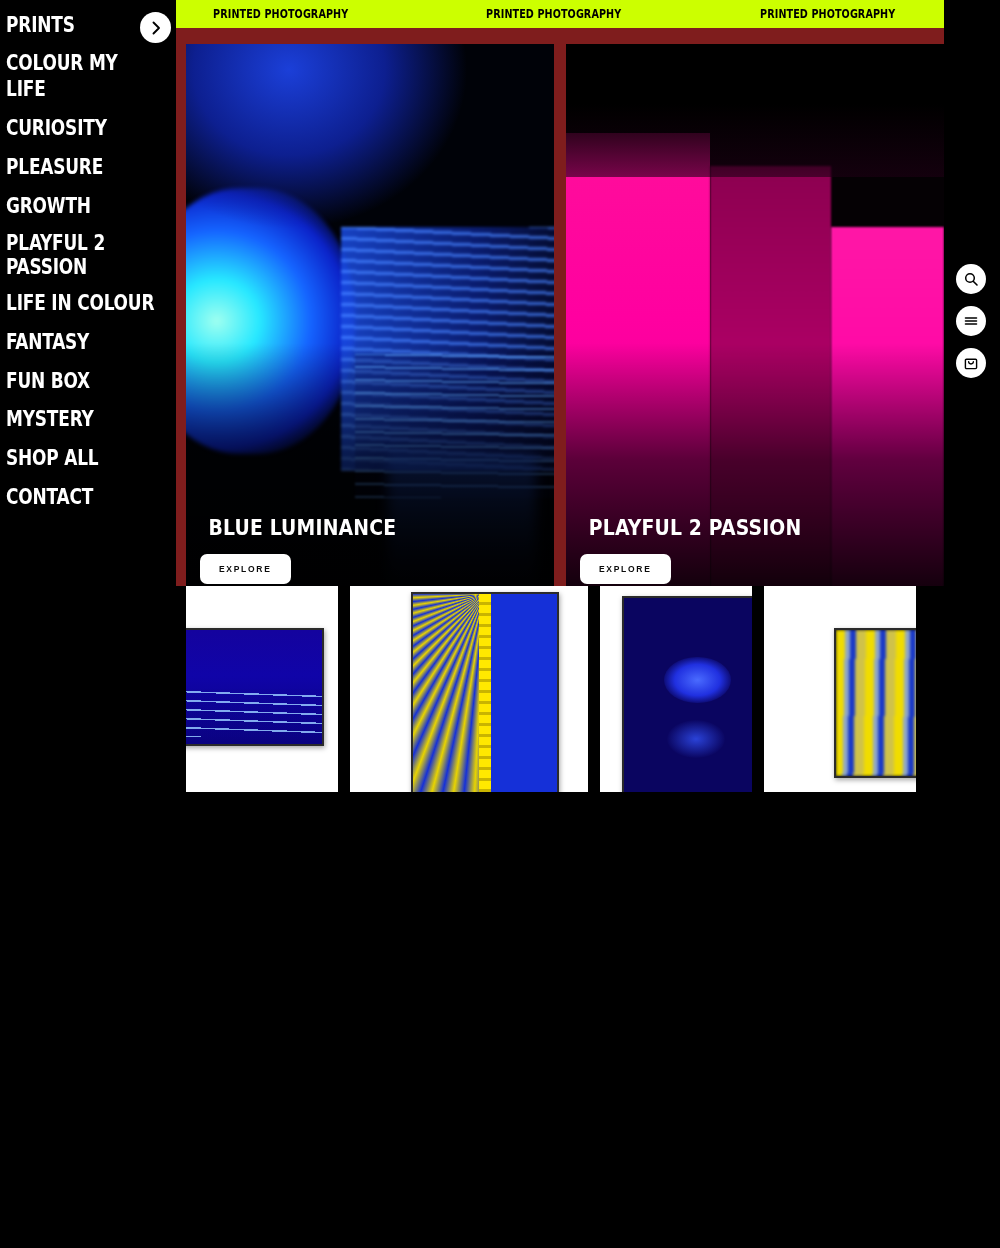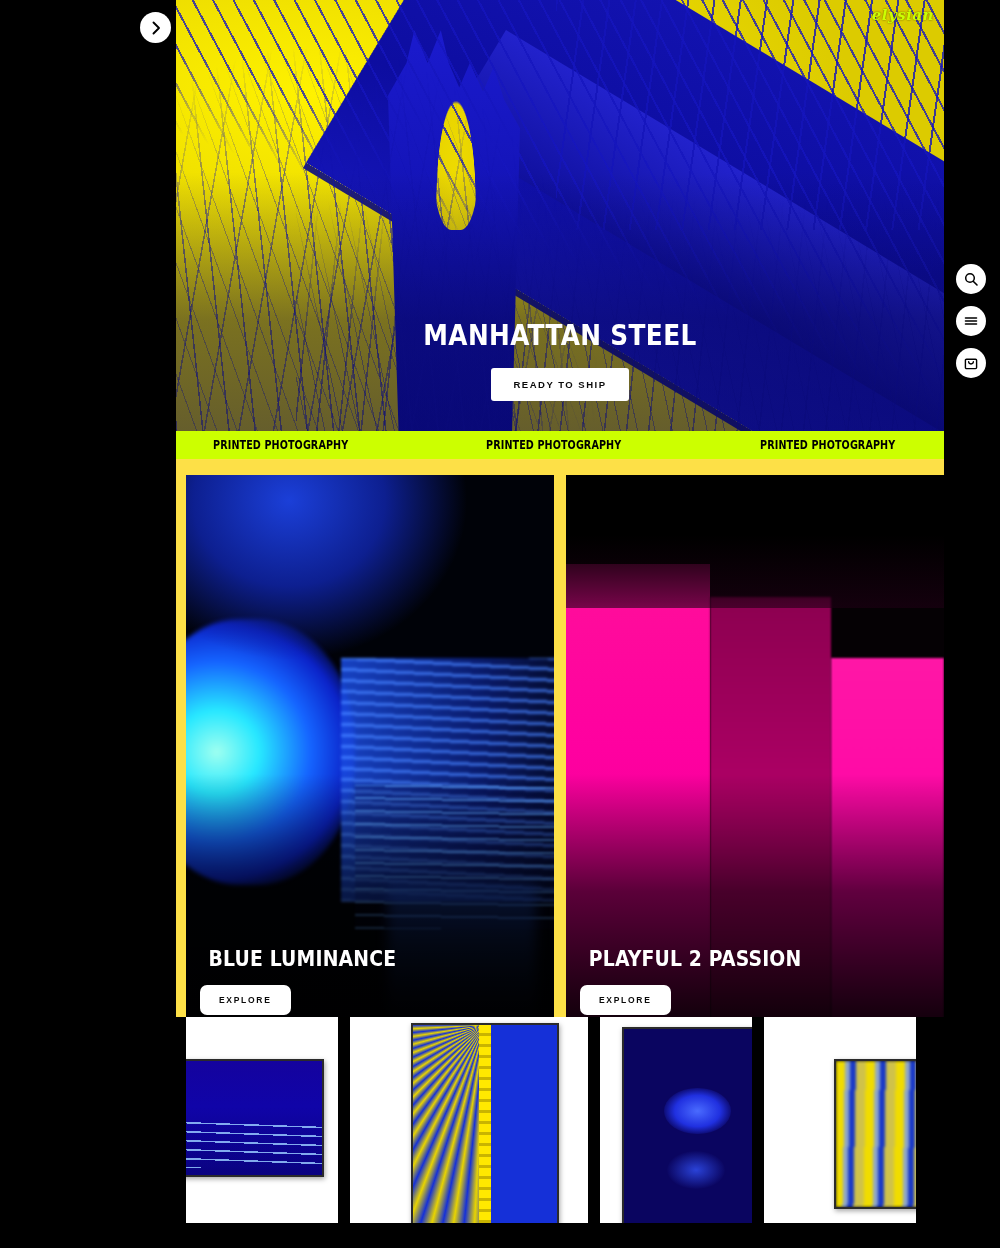--- a/index.html
+++ b/index.html
@@ -215,21 +215,21 @@
   }
 
   
   .cards {
     position: relative;
     width: 768px;
     height: 558px;
     padding: 16px 0 0 10px;
     display: flex;
     gap: 12px;
-    background: #fde047;
+    background: #7f1d1d;
   }
   .card {
     position: relative;
     width: 368px; height: 554px;
     overflow: hidden;
     background: #000;
     cursor: pointer;
   }
   .card.wide { width: 378px; }
 
@@ -441,50 +441,44 @@
     cursor: pointer;
     border: none;
   }
   .action-btn svg { display: block; }
 </style>
 </head>
 <body>
 
 <div class="page">
 
+  <nav class="sidebar">
+    <a class="nav-item">PRINTS</a>
+    <a class="nav-item">COLOUR MY LIFE</a>
+    <a class="nav-item">CURIOSITY</a>
+    <a class="nav-item">PLEASURE</a>
+    <a class="nav-item">GROWTH</a>
+    <a class="nav-item two-line">PLAYFUL 2
+PASSION</a>
+    <a class="nav-item">LIFE IN COLOUR</a>
+    <a class="nav-item">FANTASY</a>
+    <a class="nav-item">FUN BOX</a>
+    <a class="nav-item">MYSTERY</a>
+    <a class="nav-item">SHOP ALL</a>
+    <a class="nav-item">CONTACT</a>
+  </nav>
 
   <div class="prints-arrow">
     <svg width="16" height="16" viewBox="0 0 16 16" aria-hidden="true">
       <path d="M5.5 2.5 L11 8 L5.5 13.5" fill="none" stroke="#000" stroke-width="1.9" stroke-linecap="round" stroke-linejoin="round"></path>
     </svg>
   </div>
 
   <main class="content">
 
-    <section class="hero">
-      <div class="hero-img">
-        <div class="hero-sky"></div>
-        <div class="deck"></div>
-        <div class="deck2"></div>
-        <div class="tower"></div>
-        <div class="tower-arch"></div>
-        <div class="cables2"></div>
-        <div class="cables"></div>
-        <div class="branches"></div>
-        <div class="branches2"></div>
-        <div class="hero-vignette"></div>
-      </div>
-
-      <div class="logo">elysian</div>
-
-      <div class="hero-overlay">
-        <h1 class="hero-title">MANHATTAN STEEL</h1>
-        <button class="btn">READY TO SHIP</button>
-      </div>
-    </section>
 
     <section class="marquee">
       <div class="marquee-track">
         <span class="marquee-item">PRINTED PHOTOGRAPHY</span>
         <span class="marquee-item">PRINTED PHOTOGRAPHY</span>
         <span class="marquee-item">PRINTED PHOTOGRAPHY</span>
       </div>
     </section>
 
     <section class="cards">

